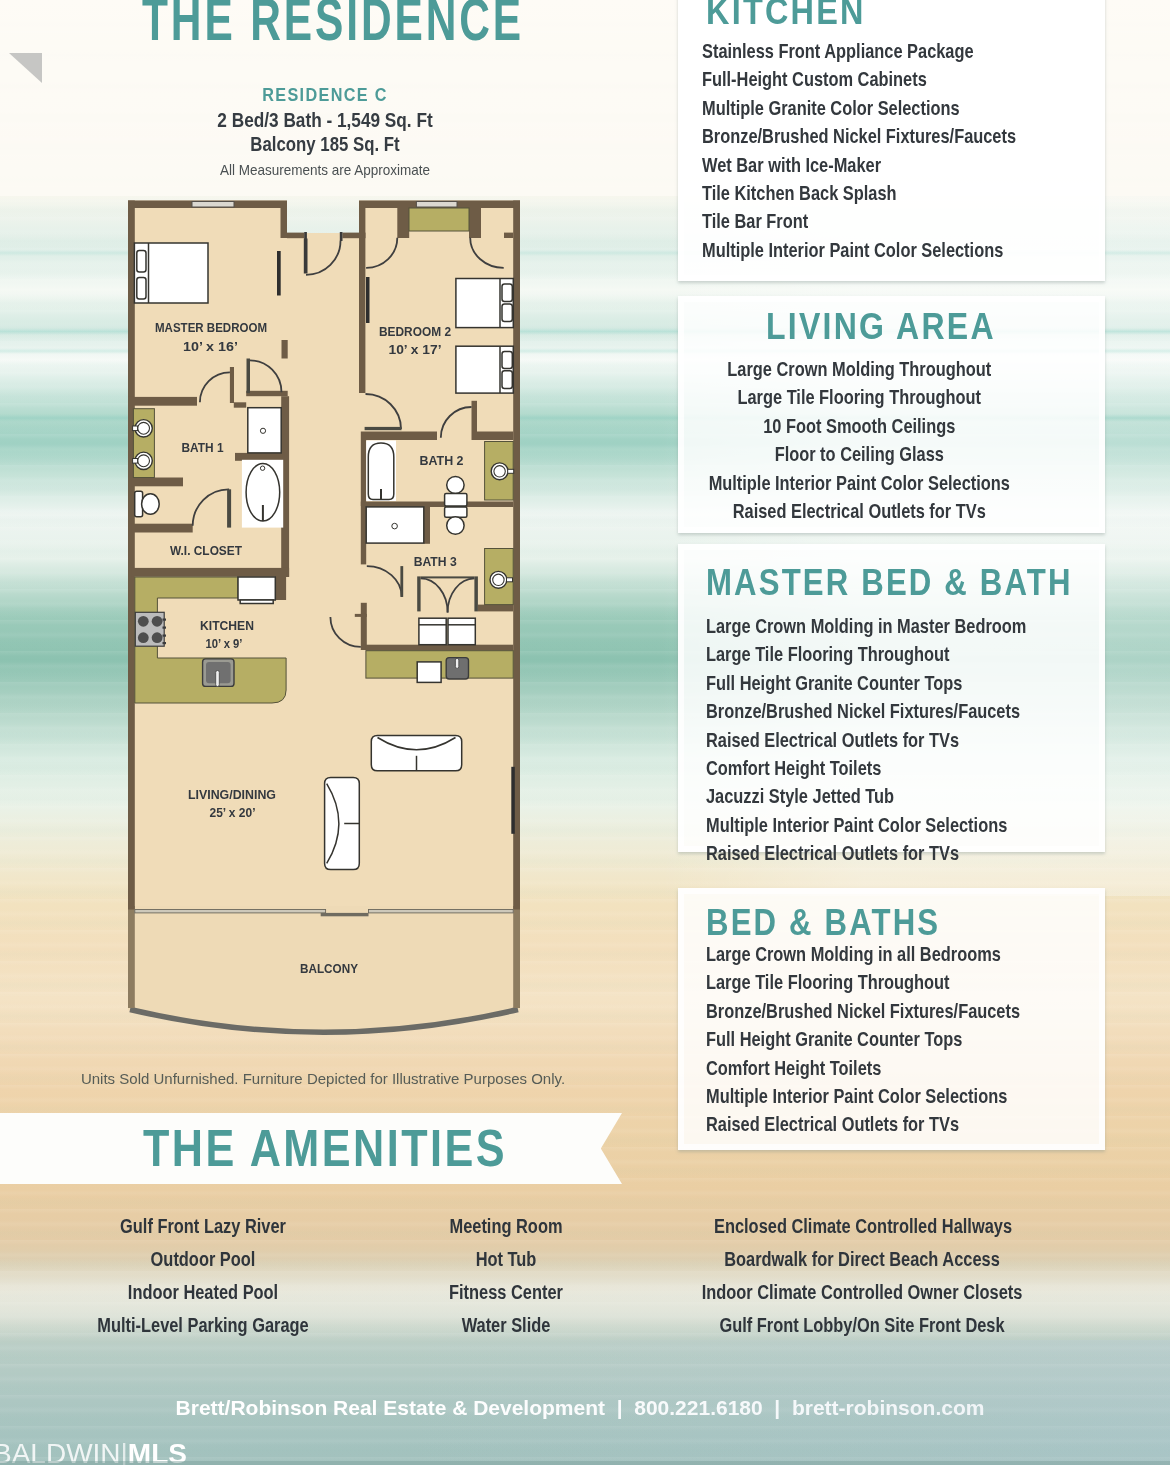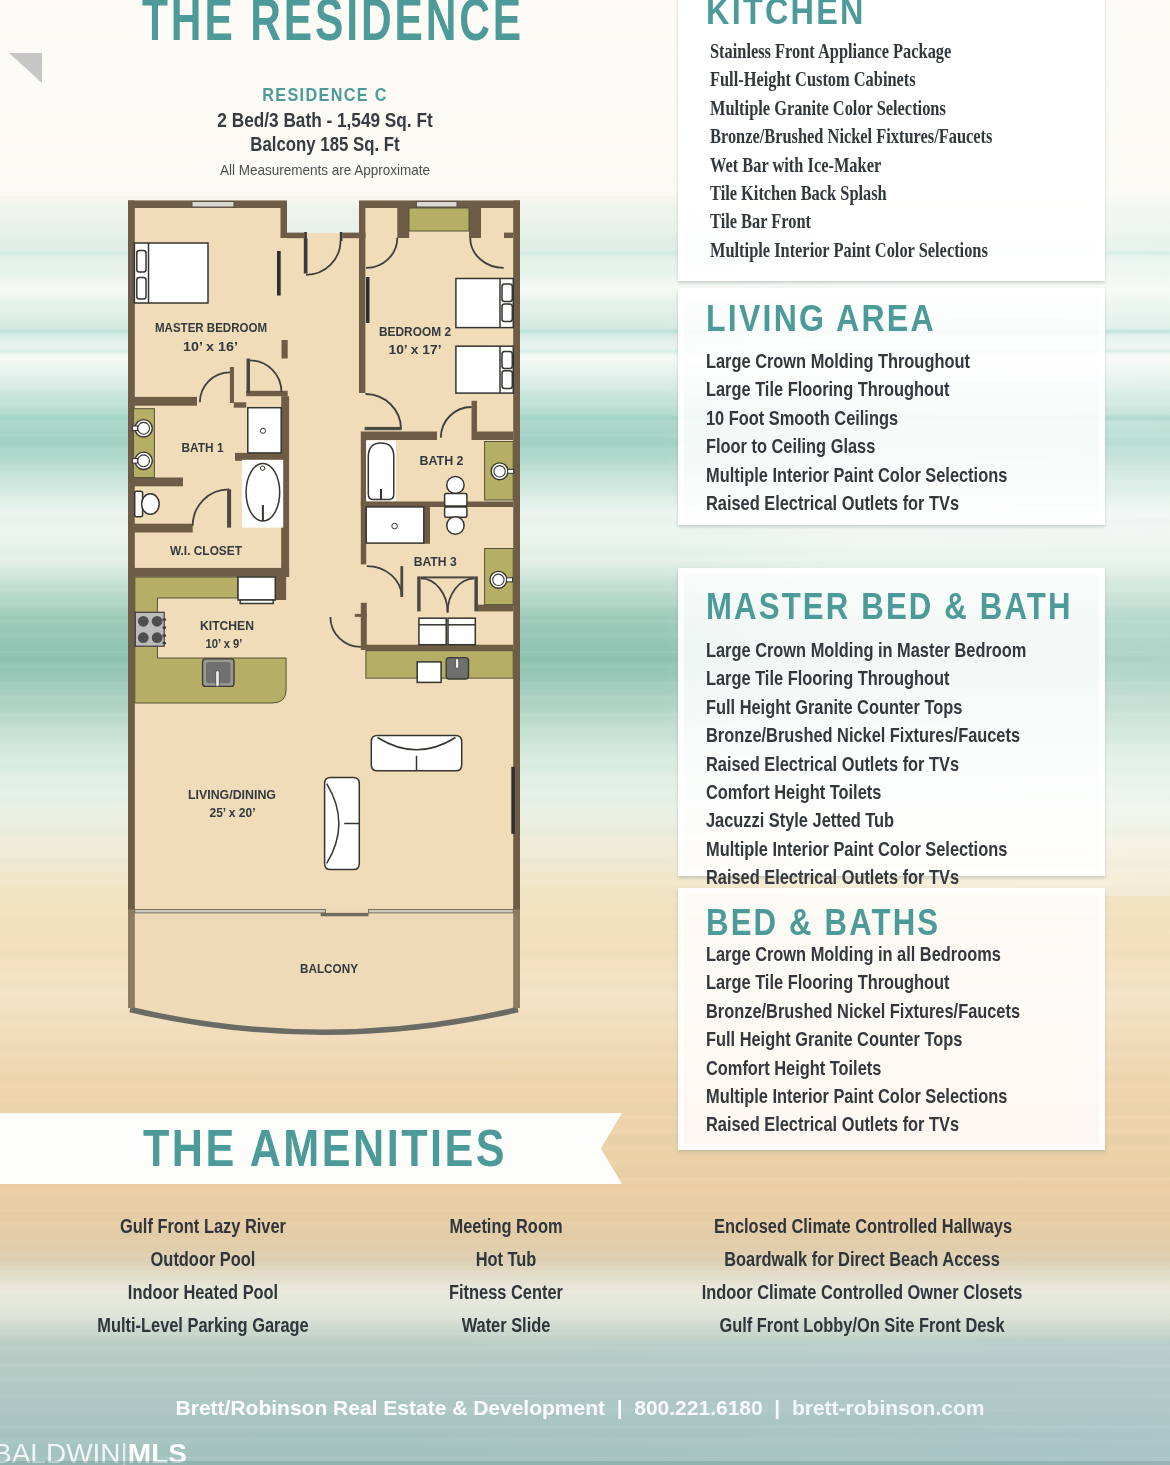--- a/index.html
+++ b/index.html
@@ -324,45 +324,45 @@
 
       <text x="232" y="798.5" font-size="13.4" textLength="88" lengthAdjust="spacingAndGlyphs">LIVING/DINING</text>
       <text x="232.5" y="817" font-size="13.4" textLength="46" lengthAdjust="spacingAndGlyphs">25’ x 20’</text>
 
       <text x="329" y="972.5" font-size="13.4" textLength="58" lengthAdjust="spacingAndGlyphs">BALCONY</text>
     </g>
   </svg>
 
   <div class="panel" style="top:-18px;height:299px;background:rgba(255,255,255,0.92);">
     <div class="ptitle" style="margin:3px 0 0 22px;transform:scaleX(0.9);">KITCHEN</div>
-    <div style="margin:4px 0 0 26px;font-family:Liberation Serif, serif;">
+    <div style="margin:4px 0 0 18px;">
       <div class="pitem">Stainless Front Appliance Package</div>
       <div class="pitem">Full-Height Custom Cabinets</div>
       <div class="pitem">Multiple Granite Color Selections</div>
       <div class="pitem">Bronze/Brushed Nickel Fixtures/Faucets</div>
       <div class="pitem">Wet Bar with Ice-Maker</div>
       <div class="pitem">Tile Kitchen Back Splash</div>
       <div class="pitem">Tile Bar Front</div>
       <div class="pitem">Multiple Interior Paint Color Selections</div>
     </div>
   </div>
 
-  <div class="panel" style="top:288px;height:237px;">
+  <div class="panel" style="top:296px;height:237px;text-align:center;">
     <div class="ptitle" style="margin:4px 0 0 22px;transform:scaleX(0.89);">LIVING AREA</div>
     <div style="margin:7px 0 0 22px;">
       <div class="pitem">Large Crown Molding Throughout</div>
       <div class="pitem">Large Tile Flooring Throughout</div>
       <div class="pitem">10 Foot Smooth Ceilings</div>
       <div class="pitem">Floor to Ceiling Glass</div>
       <div class="pitem">Multiple Interior Paint Color Selections</div>
       <div class="pitem">Raised Electrical Outlets for TVs</div>
     </div>
   </div>
 
-  <div class="panel" style="top:568px;height:308px;">
+  <div class="panel" style="top:544px;height:308px;">
     <div class="ptitle" style="margin:12px 0 0 22px;">MASTER BED &amp; BATH</div>
     <div style="margin:8px 0 0 22px;">
       <div class="pitem">Large Crown Molding in Master Bedroom</div>
       <div class="pitem">Large Tile Flooring Throughout</div>
       <div class="pitem">Full Height Granite Counter Tops</div>
       <div class="pitem">Bronze/Brushed Nickel Fixtures/Faucets</div>
       <div class="pitem">Raised Electrical Outlets for TVs</div>
       <div class="pitem">Comfort Height Toilets</div>
       <div class="pitem">Jacuzzi Style Jetted Tub</div>
       <div class="pitem">Multiple Interior Paint Color Selections</div>
@@ -403,20 +403,21 @@
 
   <div class="amen" style="left:862px;top:1248px;">Boardwalk for Direct Beach Access</div>
 
   <div class="amen" style="left:862px;top:1281px;">Indoor Climate Controlled Owner Closets</div>
 
   <div class="amen" style="left:862px;top:1314px;">Gulf Front Lobby/On Site Front Desk</div>
 
   <div style="position:absolute;left:0px;top:1113px;width:622px;height:71px;background:#fdfdfb;clip-path:polygon(0 0,100% 0,96.6% 50%,100% 100%,0 100%);filter:drop-shadow(0 3px 2px rgba(130,135,125,0.45));"></div>
   <div class="txt" style="left:143px;top:1118px;font-size:52px;font-weight:bold;color:#4d9b98;letter-spacing:3px;transform:scaleX(0.83);transform-origin:0 0;">THE AMENITIES</div>
 
+  <div class="txt" style="left:323px;top:1070px;font-size:15px;color:#565c56;transform:translateX(-50%);">Units Sold Unfurnished. Furniture Depicted for Illustrative Purposes Only.</div>
 
   <div class="txt" style="left:580px;top:1396px;font-size:21px;font-weight:bold;color:#fff;transform:translateX(-50%);">Brett/Robinson Real Estate &amp; Development&nbsp;&nbsp;|&nbsp;&nbsp;800.221.6180&nbsp;&nbsp;|&nbsp;&nbsp;brett-robinson.com</div>
 
   <div class="txt" style="left:-7px;top:1438px;font-size:28px;color:#fff;"><span style="font-weight:300;opacity:.85">BALDWIN</span><span style="opacity:.7">|</span><b>MLS</b></div>
 
   <div style="position:absolute;left:400px;top:1340px;width:770px;height:125px;background:linear-gradient(to right,rgba(185,205,215,0),rgba(185,205,218,0.28));"></div>
 
   <div style="position:absolute;left:0;top:1461px;width:1170px;height:4px;background:rgba(125,160,155,0.45);"></div>
 </div>
 

